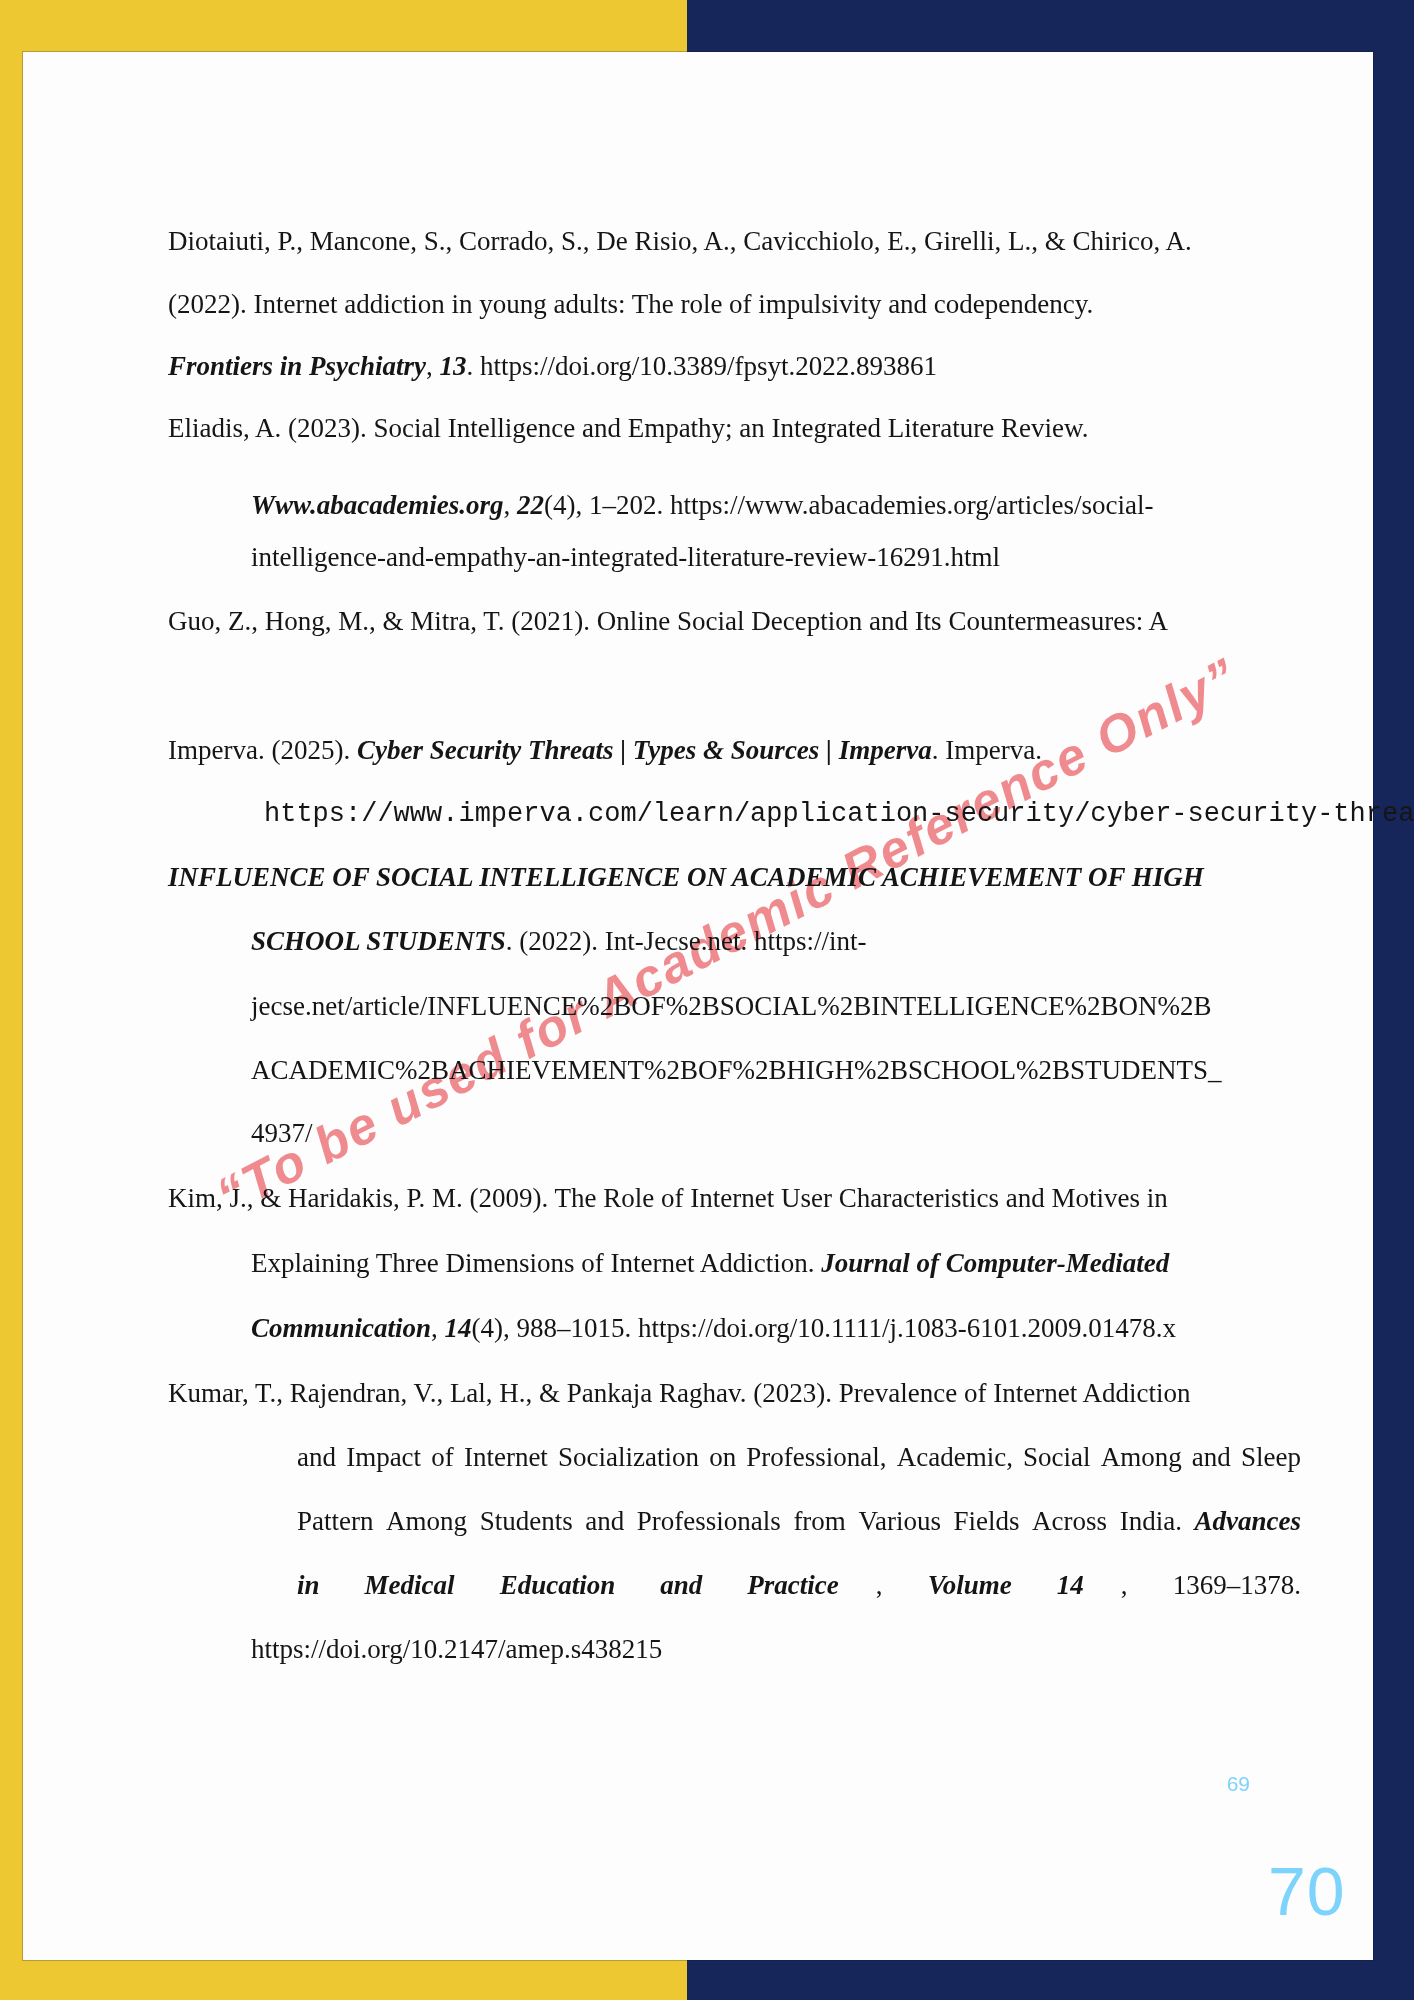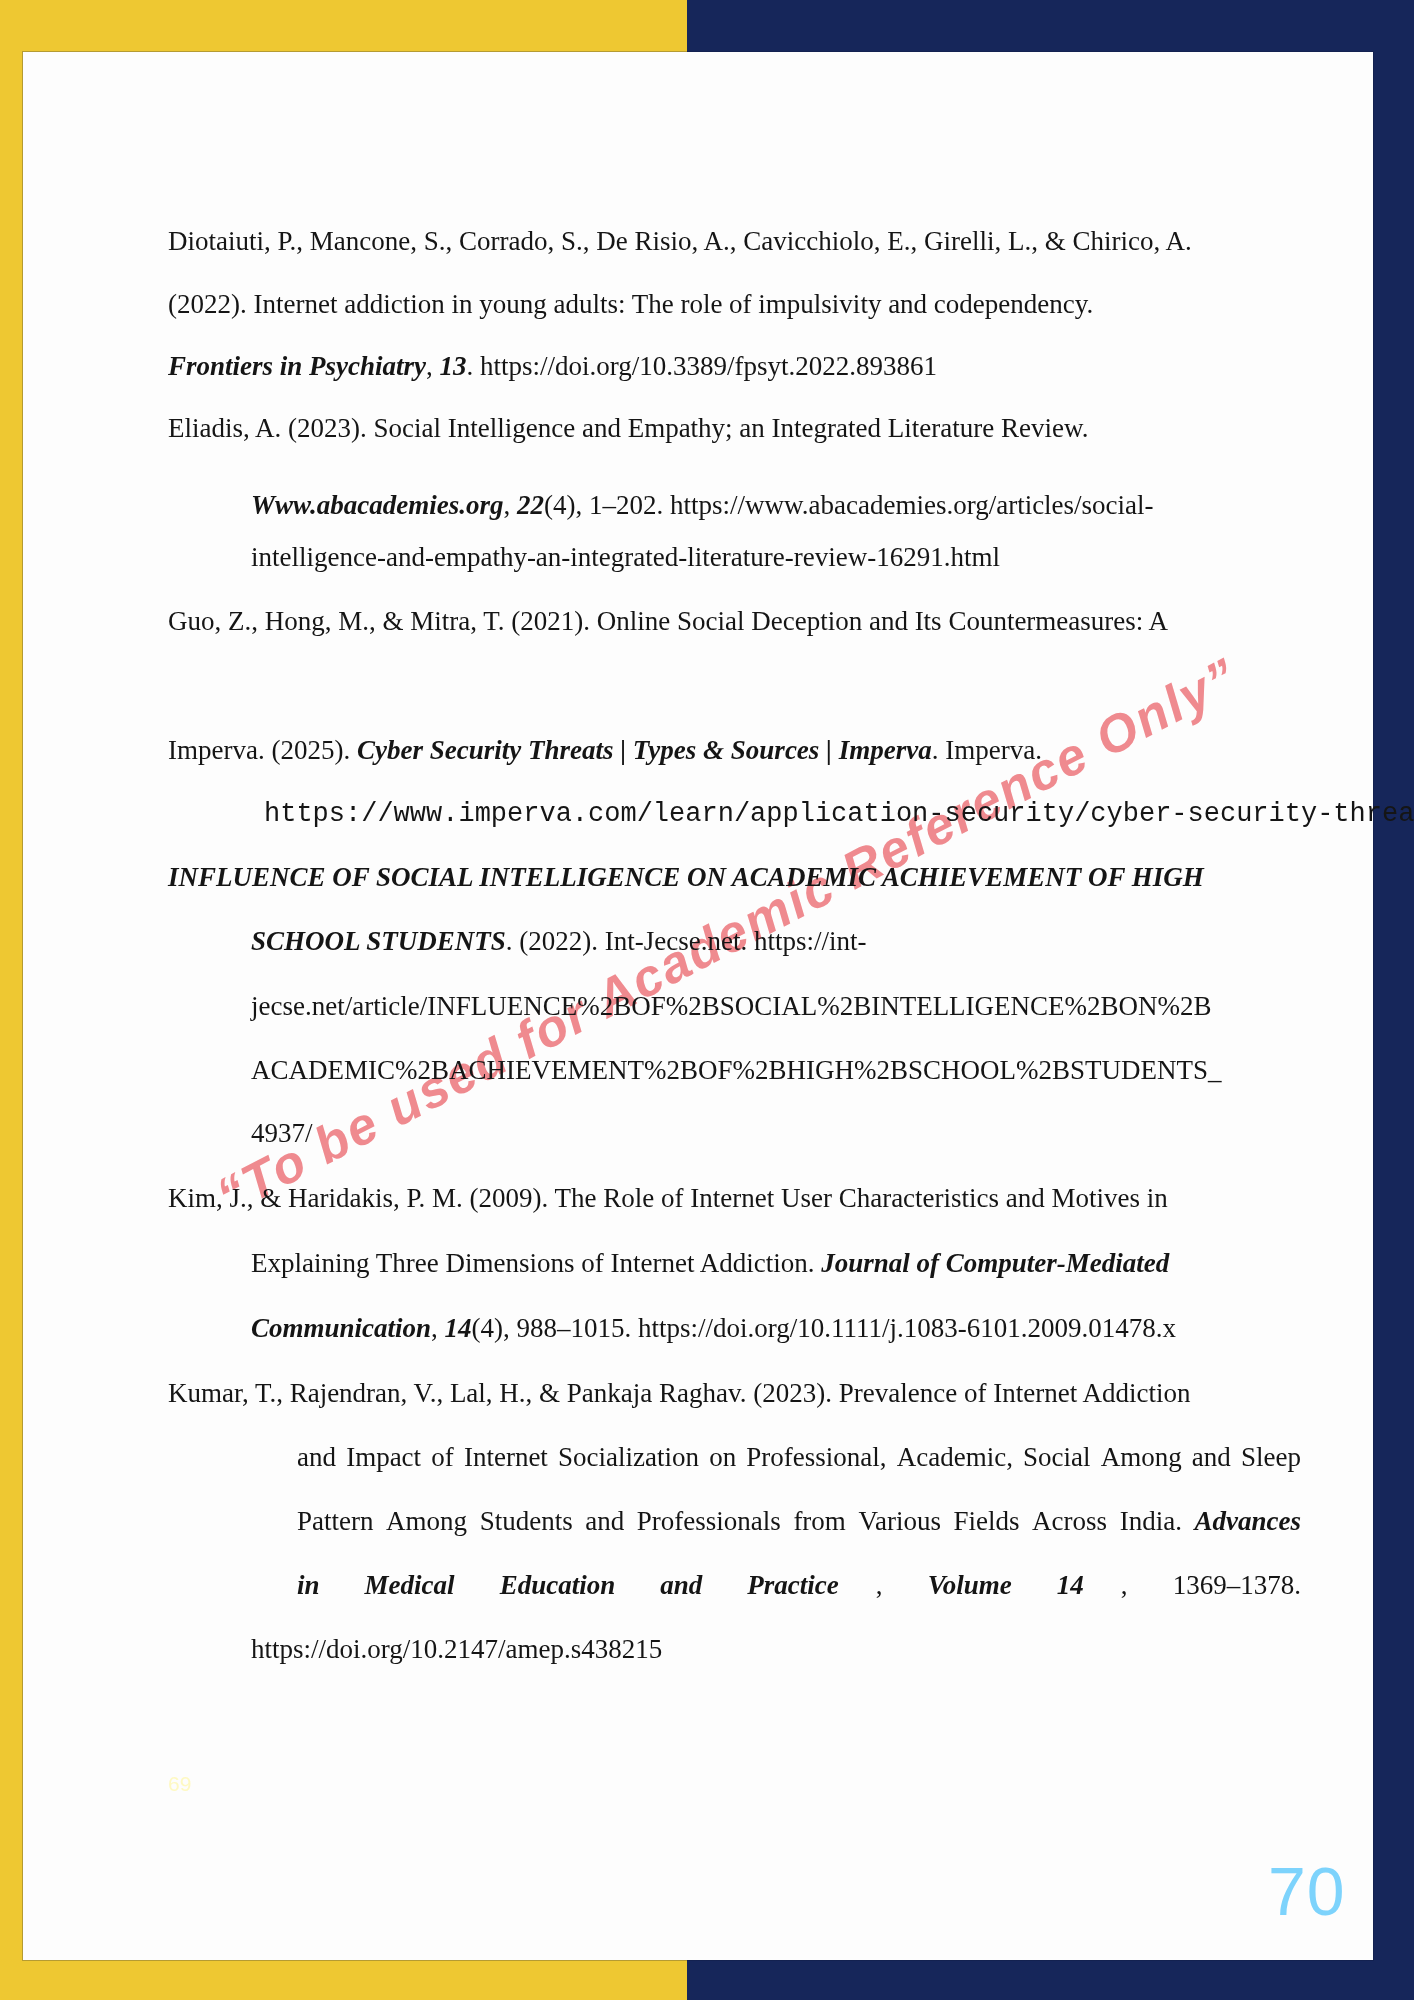--- a/index.html
+++ b/index.html
@@ -32,22 +32,22 @@
   }
   .line.j {
     white-space:normal; display:flex; justify-content:space-between;
     width:1004px;
     margin-left:46px;
   }
   .line.j span { flex:0 0 auto; white-space:pre; }
   .bi { font-weight:bold; font-style:italic; }
   .footer-num {
     position:absolute; left:168px; top:1772px; width:1082px; z-index:2;
-    text-align:left; font-family:"Liberation Sans", sans-serif;
-    font-size:21px; color:#fef9c3;
+    text-align:right; font-family:"Liberation Sans", sans-serif;
+    font-size:21px; color:#7dd3fc;
   }
   .corner-num {
     position:absolute; left:1268px; top:1852px; z-index:2;
     font-family:"Liberation Sans", sans-serif;
     font-size:68px; font-weight:400; color:#7dd3fc; letter-spacing:1px;
   }
   
   .m  { left:168px; }
   .in { left:251px; }
   .in2{ left:264px;font-family:Liberation Mono, monospace; }

